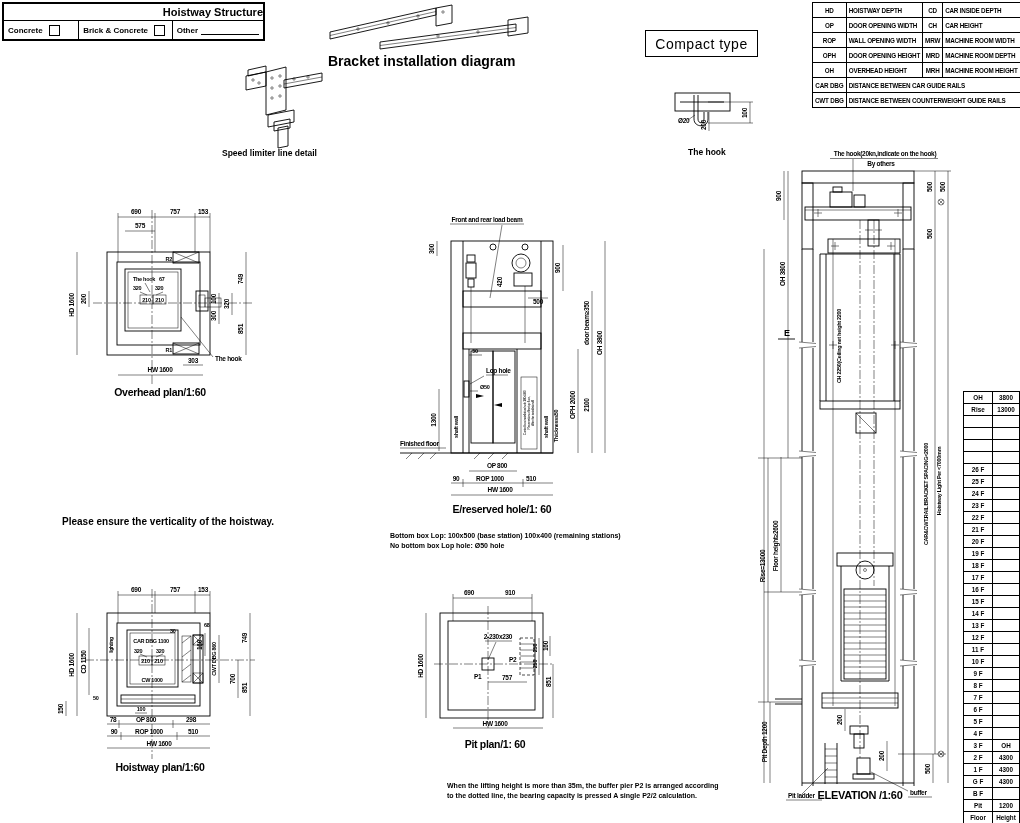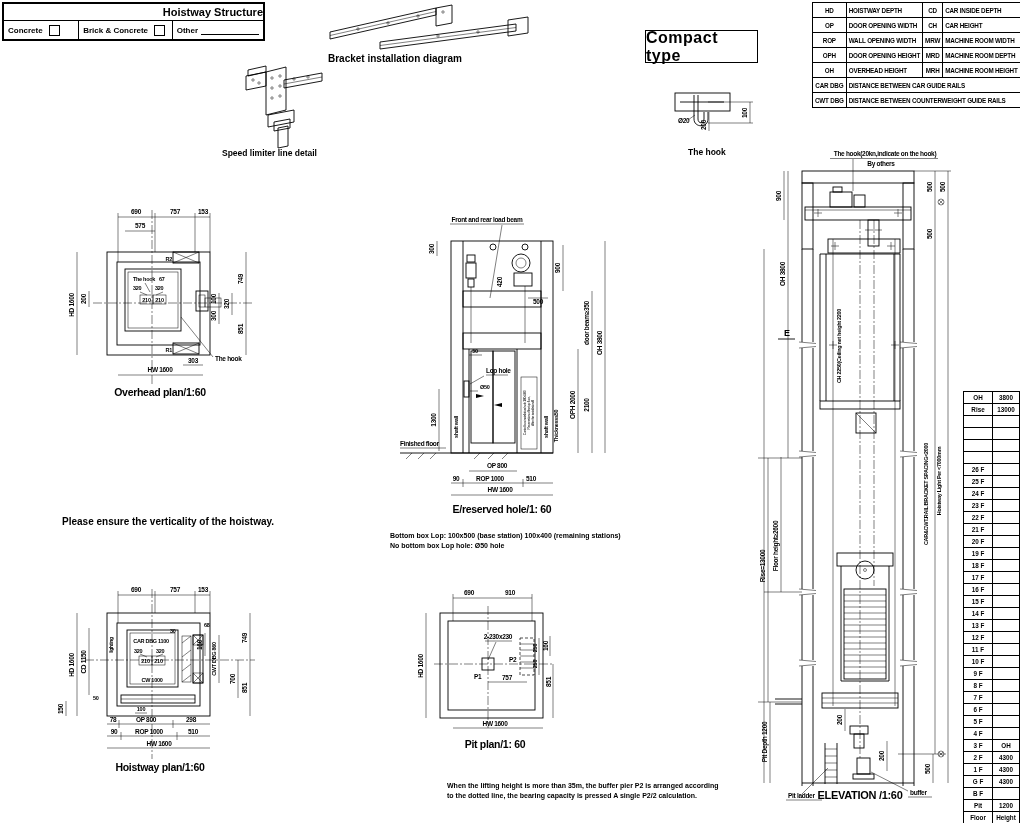--- a/index.html
+++ b/index.html
@@ -17,22 +17,22 @@
 .cl{stroke:#000;stroke-width:0.5;fill:none;stroke-dasharray:9 2 2 2}
 .dsh{stroke:#000;stroke-width:0.7;fill:none;stroke-dasharray:3 2}
 .lbl{position:absolute;font-weight:bold;white-space:nowrap}
 .title-block{position:absolute;left:2px;top:2px;width:263px;border:2px solid #000;background:#fff}
 .tb-header{border-bottom:1.5px solid #000;text-align:right;font-size:11px;font-weight:bold;height:17px;line-height:16px}
 .tb-row{display:flex;height:18px}
 .tb-cell{display:flex;align-items:center;font-size:8px;font-weight:bold;padding:0 4px;border-right:1.5px solid #000}
 .tb-cell:last-child{border-right:none}
 .checkbox{width:11px;height:11px;border:1.2px solid #000;margin-left:6px;background:#fff}
 .other-line{width:58px;border-bottom:1px solid #000;height:9px;margin-left:3px}
-.compact{position:absolute;left:645px;top:30px;width:113px;height:33px;border:1.5px solid #000;
-  display:flex;align-items:center;justify-content:center;font-size:16px;font-weight:bold;letter-spacing:.5px}
+.compact{position:absolute;left:645px;top:30px;width:113px;height:27px;border:1.5px solid #000;
+  display:flex;align-items:center;justify-content:center;font-size:14px;font-weight:normal;letter-spacing:.5px}
 table{border-collapse:collapse;background:#fff}
 .abbrev{position:absolute;left:812px;top:2px}
 .abbrev td{border:1px solid #000;font-size:6.3px;font-weight:bold;height:15px;padding:0 2px;white-space:nowrap;letter-spacing:-0.2px}
 .abbrev td.c{text-align:center;width:30px}
 .floor-tbl{position:absolute;left:963px;top:391px}
 .floor-tbl td{border:1px solid #000;font-size:6.3px;font-weight:bold;height:12px;text-align:center;padding:0 1px;white-space:nowrap}
 .floor-tbl td:first-child{width:29px}
 .floor-tbl td:last-child{width:27px}
 .note{position:absolute;font-size:7px;font-weight:bold;line-height:9.5px;white-space:nowrap}
 </style>
@@ -258,21 +258,21 @@
   <path class="ln" d="M62,40 L198,22 L198,29 L62,47 Z"></path>
   <line class="tn" x1="62" y1="43.5" x2="198" y2="25.5"></line>
   <path class="ln" d="M190,18 L210,15 L210,31 L190,34 Z"></path>
   <circle class="tn" cx="40" cy="27" r="1.2"></circle>
     <circle class="tn" cx="70" cy="21" r="1.2"></circle>
   <circle class="tn" cx="100" cy="14" r="1.2"></circle>
     <circle class="tn" cx="125" cy="10" r="1.2"></circle>
   <circle class="tn" cx="120" cy="34" r="1.2"></circle>
     <circle class="tn" cx="160" cy="30" r="1.2"></circle>
 </svg>
-<div class="lbl" style="left:328px;top:53px;font-size:10px">Bracket installation diagram</div>
+<div class="lbl" style="left:328px;top:53px;font-size:14px">Bracket installation diagram</div>
 
 <svg style="left:228px;top:64px" width="110" height="84" viewBox="0 0 110 84">
   <path class="ln" d="M38,8 L58,3 L58,46 L38,51 Z"></path>
   <path class="ln" d="M18,12 L38,8 L38,22 L18,26 Z"></path>
   <path class="ln" d="M20,6 L38,2 L38,8 L20,12 Z"></path>
   <path class="ln" d="M56,16 L94,9 L94,17 L56,24 Z"></path>
   <line class="tn" x1="56" y1="20" x2="94" y2="13"></line>
   <path class="ln" d="M40,51 L66,46 L66,58 L40,63 Z"></path>
   <path class="ln" d="M46,58 L62,55 L62,64 L46,67 Z"></path>
   <path class="ln" d="M50,64 L60,62 L60,82 L50,84 Z"></path>

